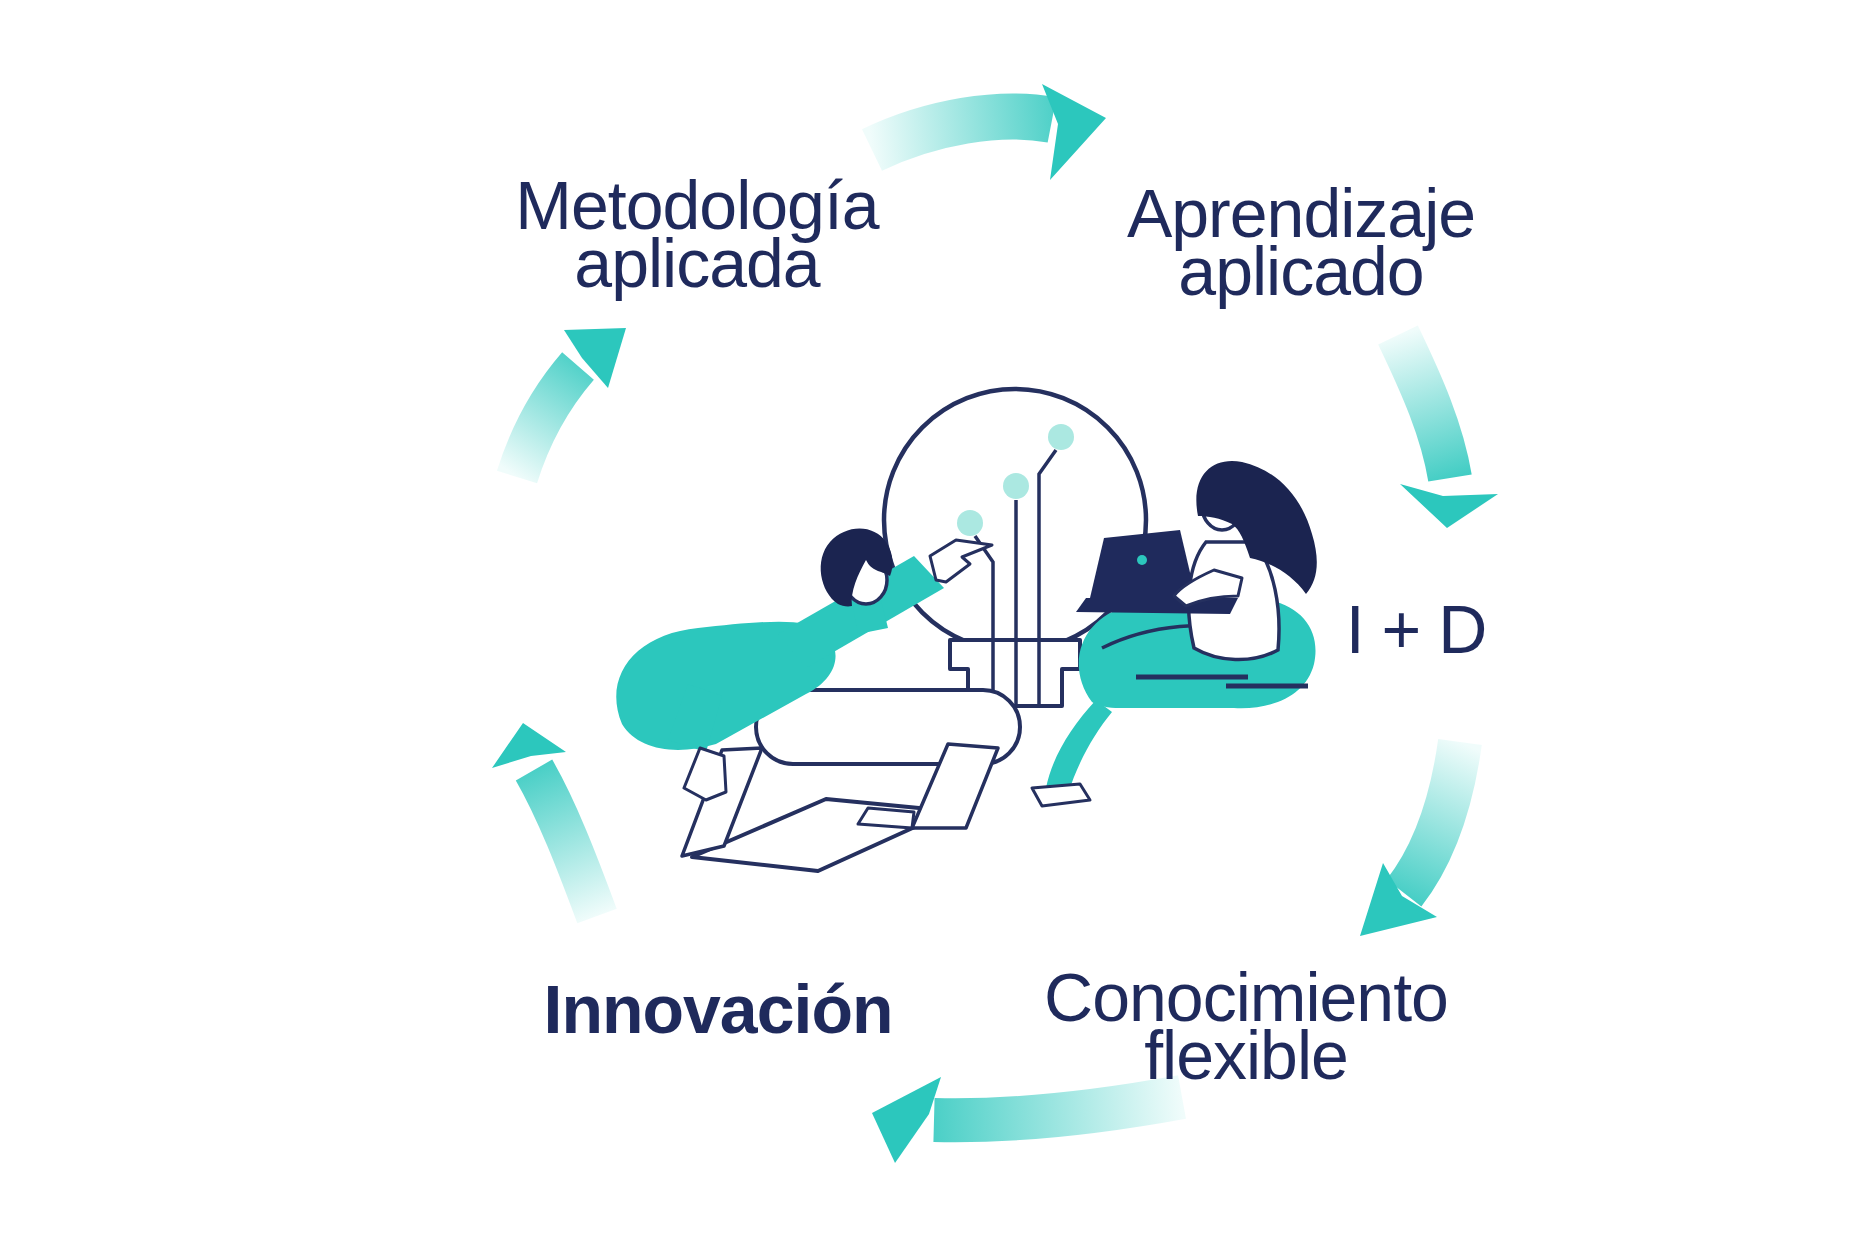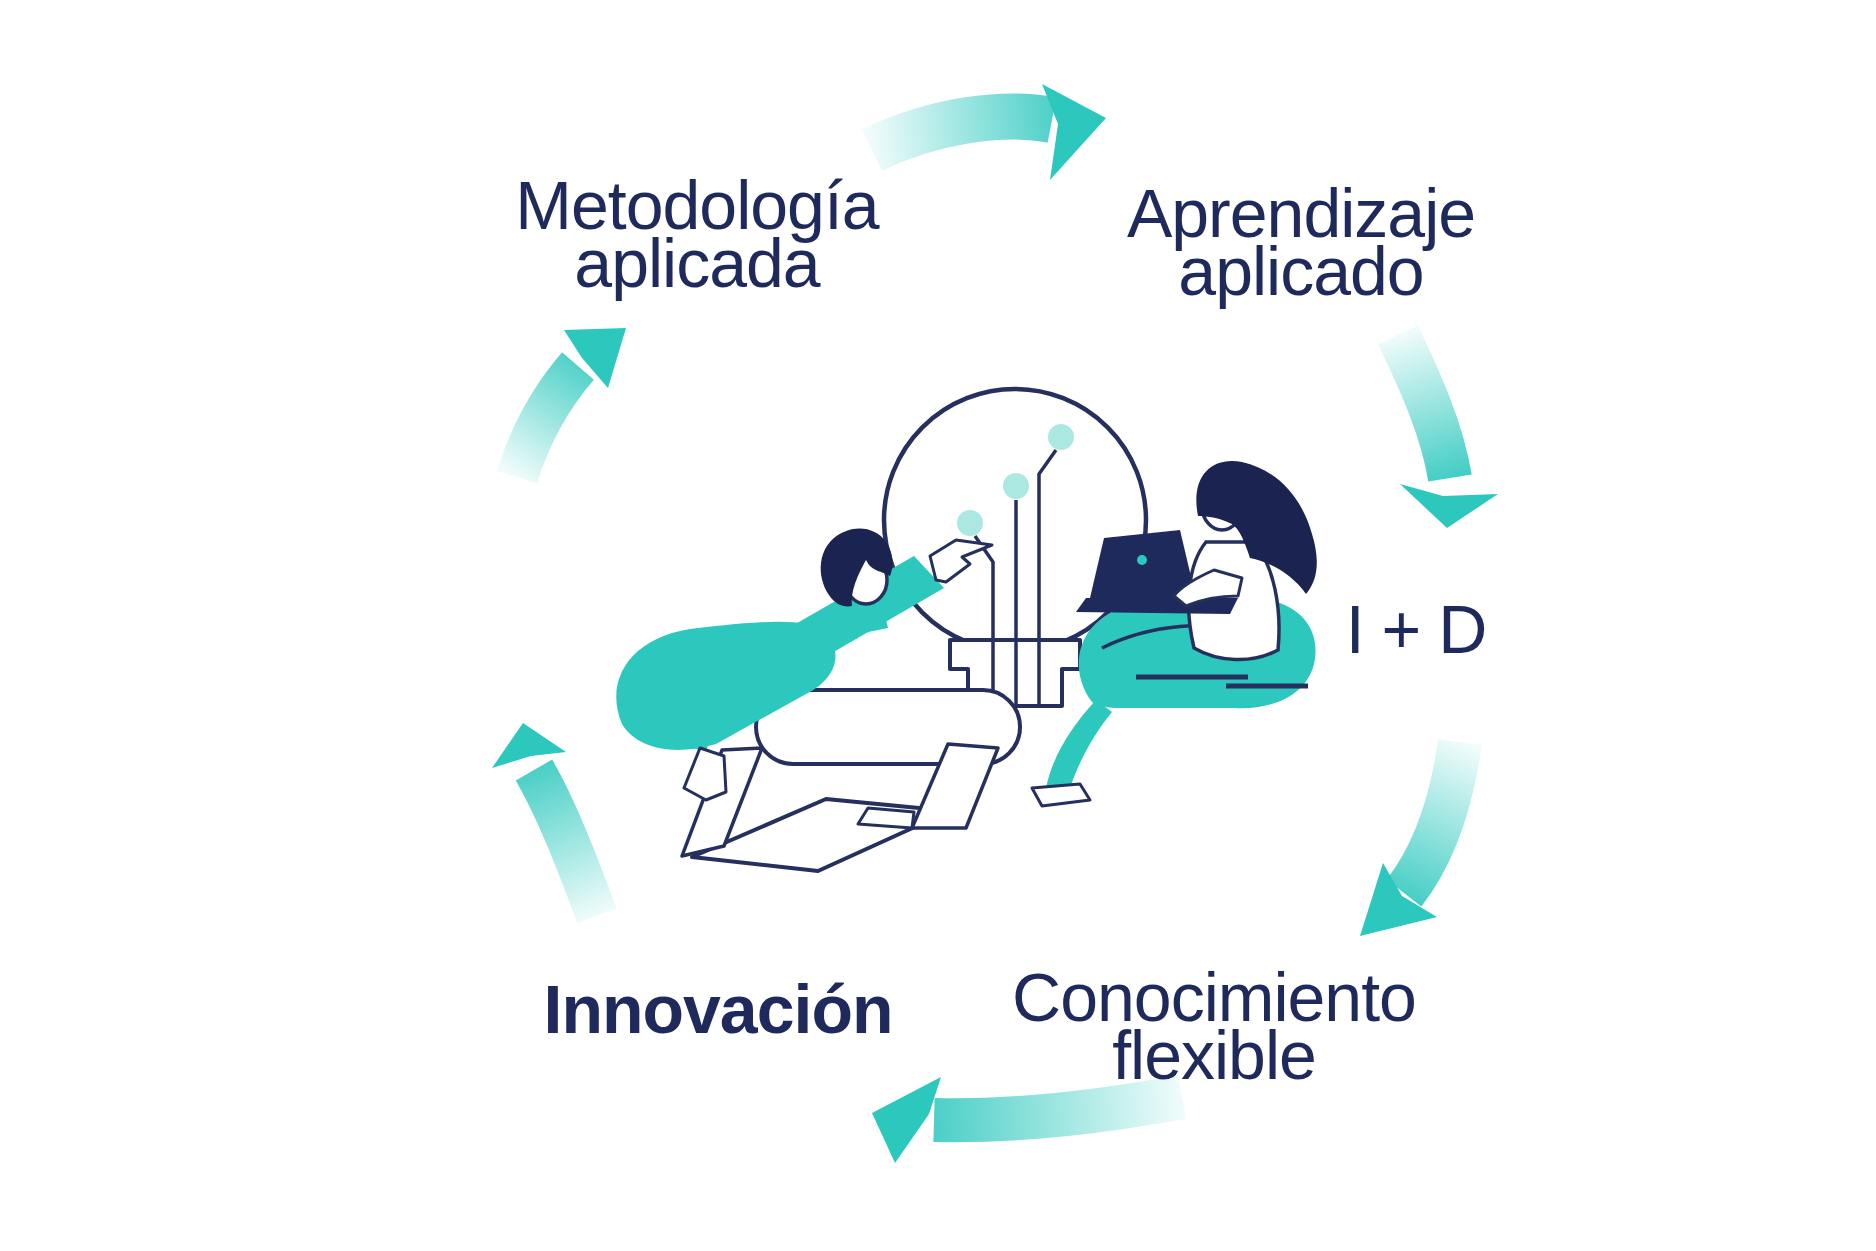--- a/index.html
+++ b/index.html
@@ -146,21 +146,21 @@
 
   <div class="step-label" style="left:1301px;top:184px;">
     <div>Aprendizaje</div>
     <div>aplicado</div>
   </div>
 
   <div class="step-label" style="left:1416px;top:600px;">
     <div>I + D</div>
   </div>
 
-  <div class="step-label" style="left:1214px;top:968px;">
+  <div class="step-label" style="left:1246px;top:968px;">
     <div>Conocimiento</div>
     <div>flexible</div>
   </div>
 
   <div class="step-label" style="left:718px;top:980px;font-weight:bold;">
     <div>Innovación</div>
   </div>
 
 
 </div>

